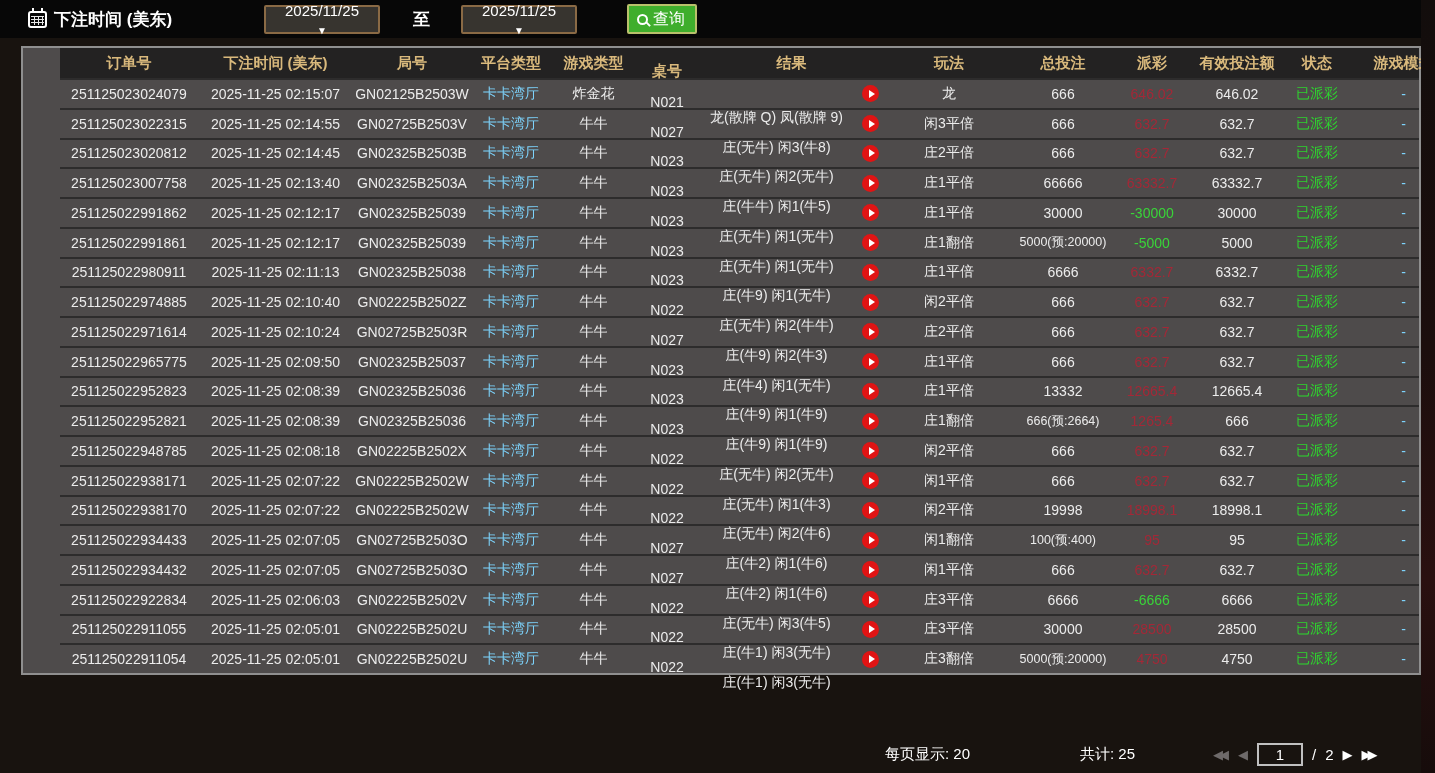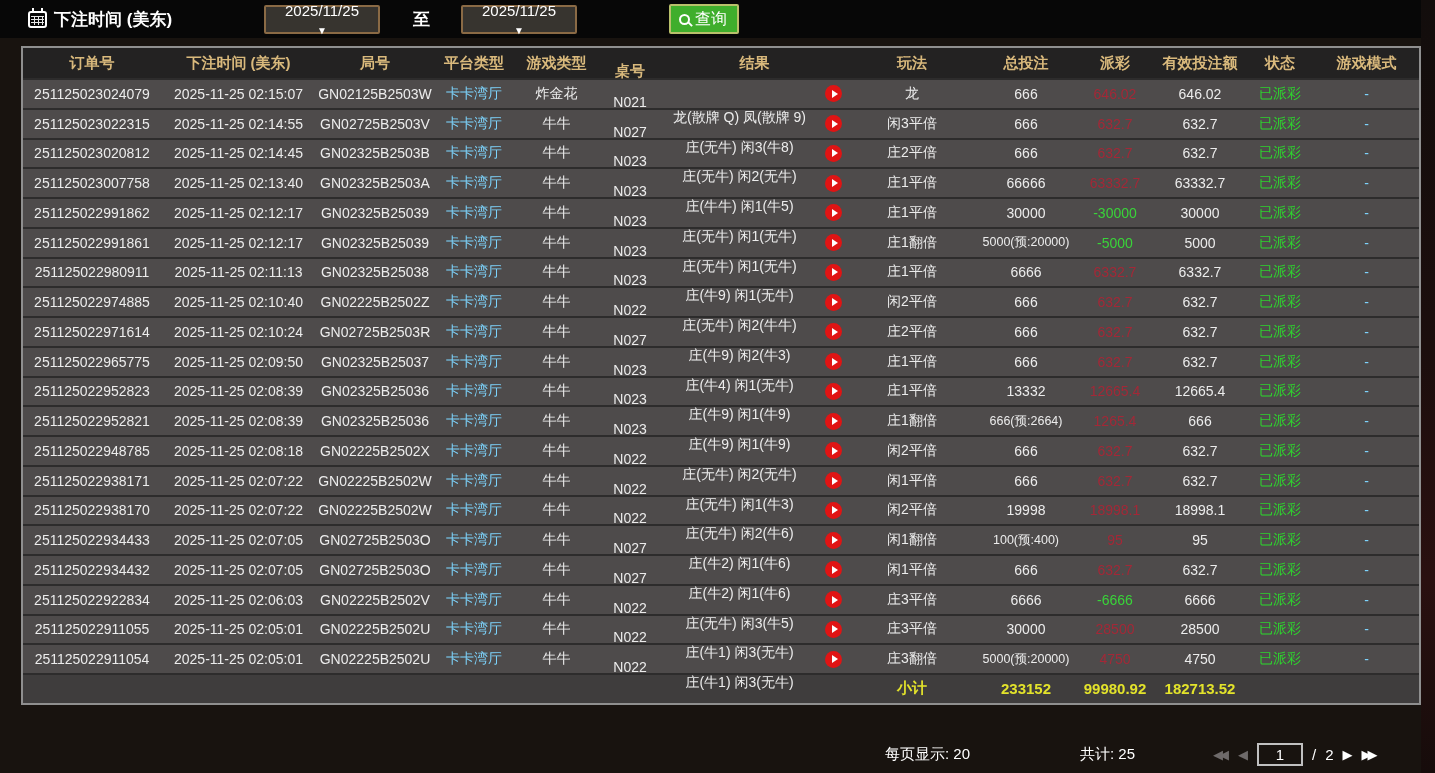--- a/index.html
+++ b/index.html
@@ -40,35 +40,35 @@
   .date-select{
     width:116px; height:29px; margin-left:44px;
     background:#37342f; border:2px solid #8a6a45; border-radius:2px;
     display:flex; align-items:center; justify-content:center; gap:6px;
     color:#fff; font-size:15px; cursor:pointer;flex-direction:column;
   }
   .date-select .caret{ font-size:10px; color:#fff; }
   .to-label{ font-size:17px; font-weight:bold; color:#fff; margin-left:33px; }
   .date-select.second{ margin-left:31px; }
   .search-btn{
-    margin-left:92px; height:30px; padding:0 10px 0 8px;
+    margin-left:50px; height:30px; padding:0 10px 0 8px;
     background:var(--accent,#3fae2c); border:2px solid #b9c06b; border-radius:2px;
     display:flex; align-items:center; gap:5px; cursor:pointer;
     color:#fff; font-size:16px; font-family:"Liberation Sans", sans-serif;
   }
   .magnifier{ width:11px; height:11px; border:2px solid #fff; border-radius:50%; position:relative; display:inline-block; }
   .magnifier::after{
     content:''; position:absolute; width:6px; height:2px; background:#fff;
     right:-5px; bottom:-2px; transform:rotate(45deg);
   }
 
   
   .table{
     position:absolute; left:21px; top:46px; width:1400px;
-    border:2px solid #8f8f8f; background:#4e4b4b;
+    border:2px solid #8f8f8f; background:#4e4b4b;padding-left:37px;
   }
   .row{ display:flex; align-items:center; height:29.75px; }
   .thead{
     height:30px; background:#232222; display:flex; align-items:center;
     color:var(--header-text,#d9b97c); font-weight:bold; font-size:15px;
   }
   .tbody .row{ background:#4e4b4b; border-top:2px solid #2d2c2c; font-size:14px; color:#ececec; }
   .cell{ text-align:center; overflow:hidden; white-space:nowrap; flex:none; }
 
   .c-order   { width:138px; }
@@ -523,29 +523,20 @@
     </span>
     <span class="cell c-playtype">庄3翻倍</span>
     <span class="cell c-bet small-bet">5000(预:20000)</span>
     <span class="cell c-payout win">4750</span>
     <span class="cell c-valid">4750</span>
     <span class="cell c-status status">已派彩</span>
     <span class="cell c-mode dim">-</span>
   </div>
     </div>
 
-  <div class="row summary">
-    <span class="cell c-lead"></span>
-    <span class="cell c-playtype sum-label">小计</span>
-    <span class="cell c-bet sum-val">233152</span>
-    <span class="cell c-payout sum-val">99980.92</span>
-    <span class="cell c-valid sum-val">182713.52</span>
-    <span class="cell c-status"></span>
-    <span class="cell c-mode"></span>
-  </div>
 
 </div>
 
 <div class="pagination">
   <span class="pg-per">每页显示: 20</span>
   <span class="pg-total">共计: 25</span>
   <div class="pg-nav">
     <span class="pg-btn disabled">◀◀</span>
     <span class="pg-btn disabled single">◀</span>
     <input class="page-box" value="1" style="">

